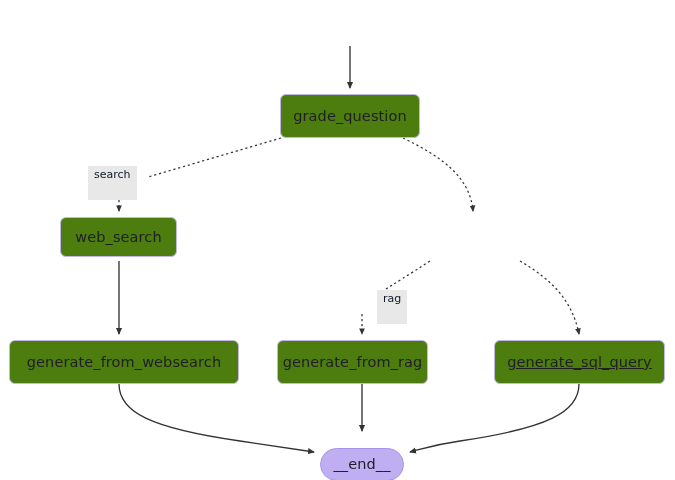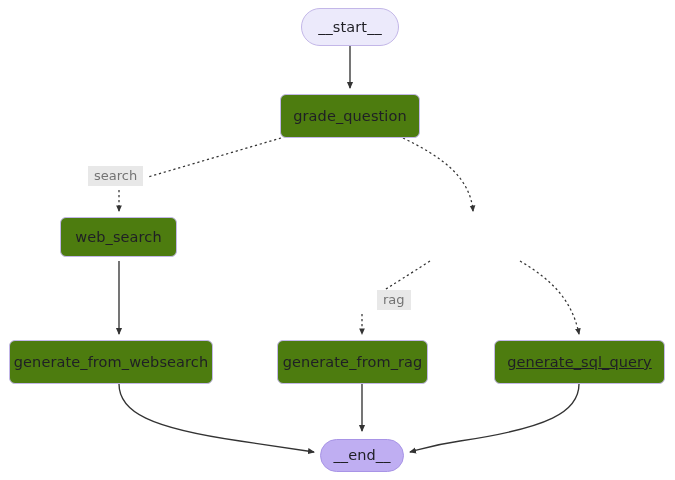--- a/index.html
+++ b/index.html
@@ -55,24 +55,24 @@
     background: #BFAEF2;
     border: 1.1px solid #A894E6;
   }
   .edge-label {
     position: absolute;
     box-sizing: border-box;
     display: flex;
     align-items: center;
     justify-content: center;
     background: #E8E8E8;
-    color: #737373;
-    font-size: 13px;
+    color: #0f172a;
+    font-size: 11px;
     line-height: 1;
-    padding: 3px 6px 4px 6px;
+    padding: 3px 6px 20px 6px;
     white-space: nowrap;
   }
 </style>
 </head>
 <body>
 
 <div id="canvas">
 
   <svg id="edge-layer" viewBox="0 0 675 480">
     <defs>
@@ -102,46 +102,43 @@
 
     <path d="M 119,384 C 119,412 150,428 240,441 C 275,446 300,450 314,452" fill="none" stroke="#333333" stroke-width="1.35" marker-end="url(#arrow-solid)"></path>
 
     <path d="M 362,384 L 362,431" fill="none" stroke="#333333" stroke-width="1.35" marker-end="url(#arrow-solid)"></path>
 
     <path d="M 579,384 C 579,412 548,428 460,441 C 432,445 422,449 410,452" fill="none" stroke="#333333" stroke-width="1.35" marker-end="url(#arrow-solid)"></path>
   </svg>
 
   <div id="node-layer">
 
-    <div class="node terminal" style="left:301px; top:8px; width:98px; height:38px;">
-      <span>__start__</span>
-    </div>
 
     <div class="node" style="left:280px; top:94px; width:140px; height:44px;">
       <span>grade_question</span>
     </div>
 
     <div class="node" style="left:60px; top:217px; width:117px; height:40px;">
       <span>web_search</span>
     </div>
 
 
-    <div class="node" style="left:9px; top:340px; width:204px; height:44px;">
+    <div class="node" style="left:9px; top:340px; width:230px; height:44px;">
       <span>generate_from_websearch</span>
     </div>
 
     <div class="node" style="left:277px; top:340px; width:151px; height:44px;">
       <span>generate_from_rag</span>
     </div>
 
     <div class="node" style="left:494px; top:340px; width:171px; height:44px;text-decoration:underline;">
       <span>generate_sql_query</span>
     </div>
 
-    <div class="node terminal-end" style="left:320px; top:439px; width:84px; height:33px;">
+    <div class="node terminal-end" style="left:320px; top:448px; width:84px; height:33px;">
       <span>__end__</span>
     </div>
 
     <div class="edge-label" style="left:88px; top:166px;">
       <span>search</span>
     </div>
 
     <div class="edge-label" style="left:345px; top:290px;margin-left:32px;">
       <span>rag</span>
     </div>

